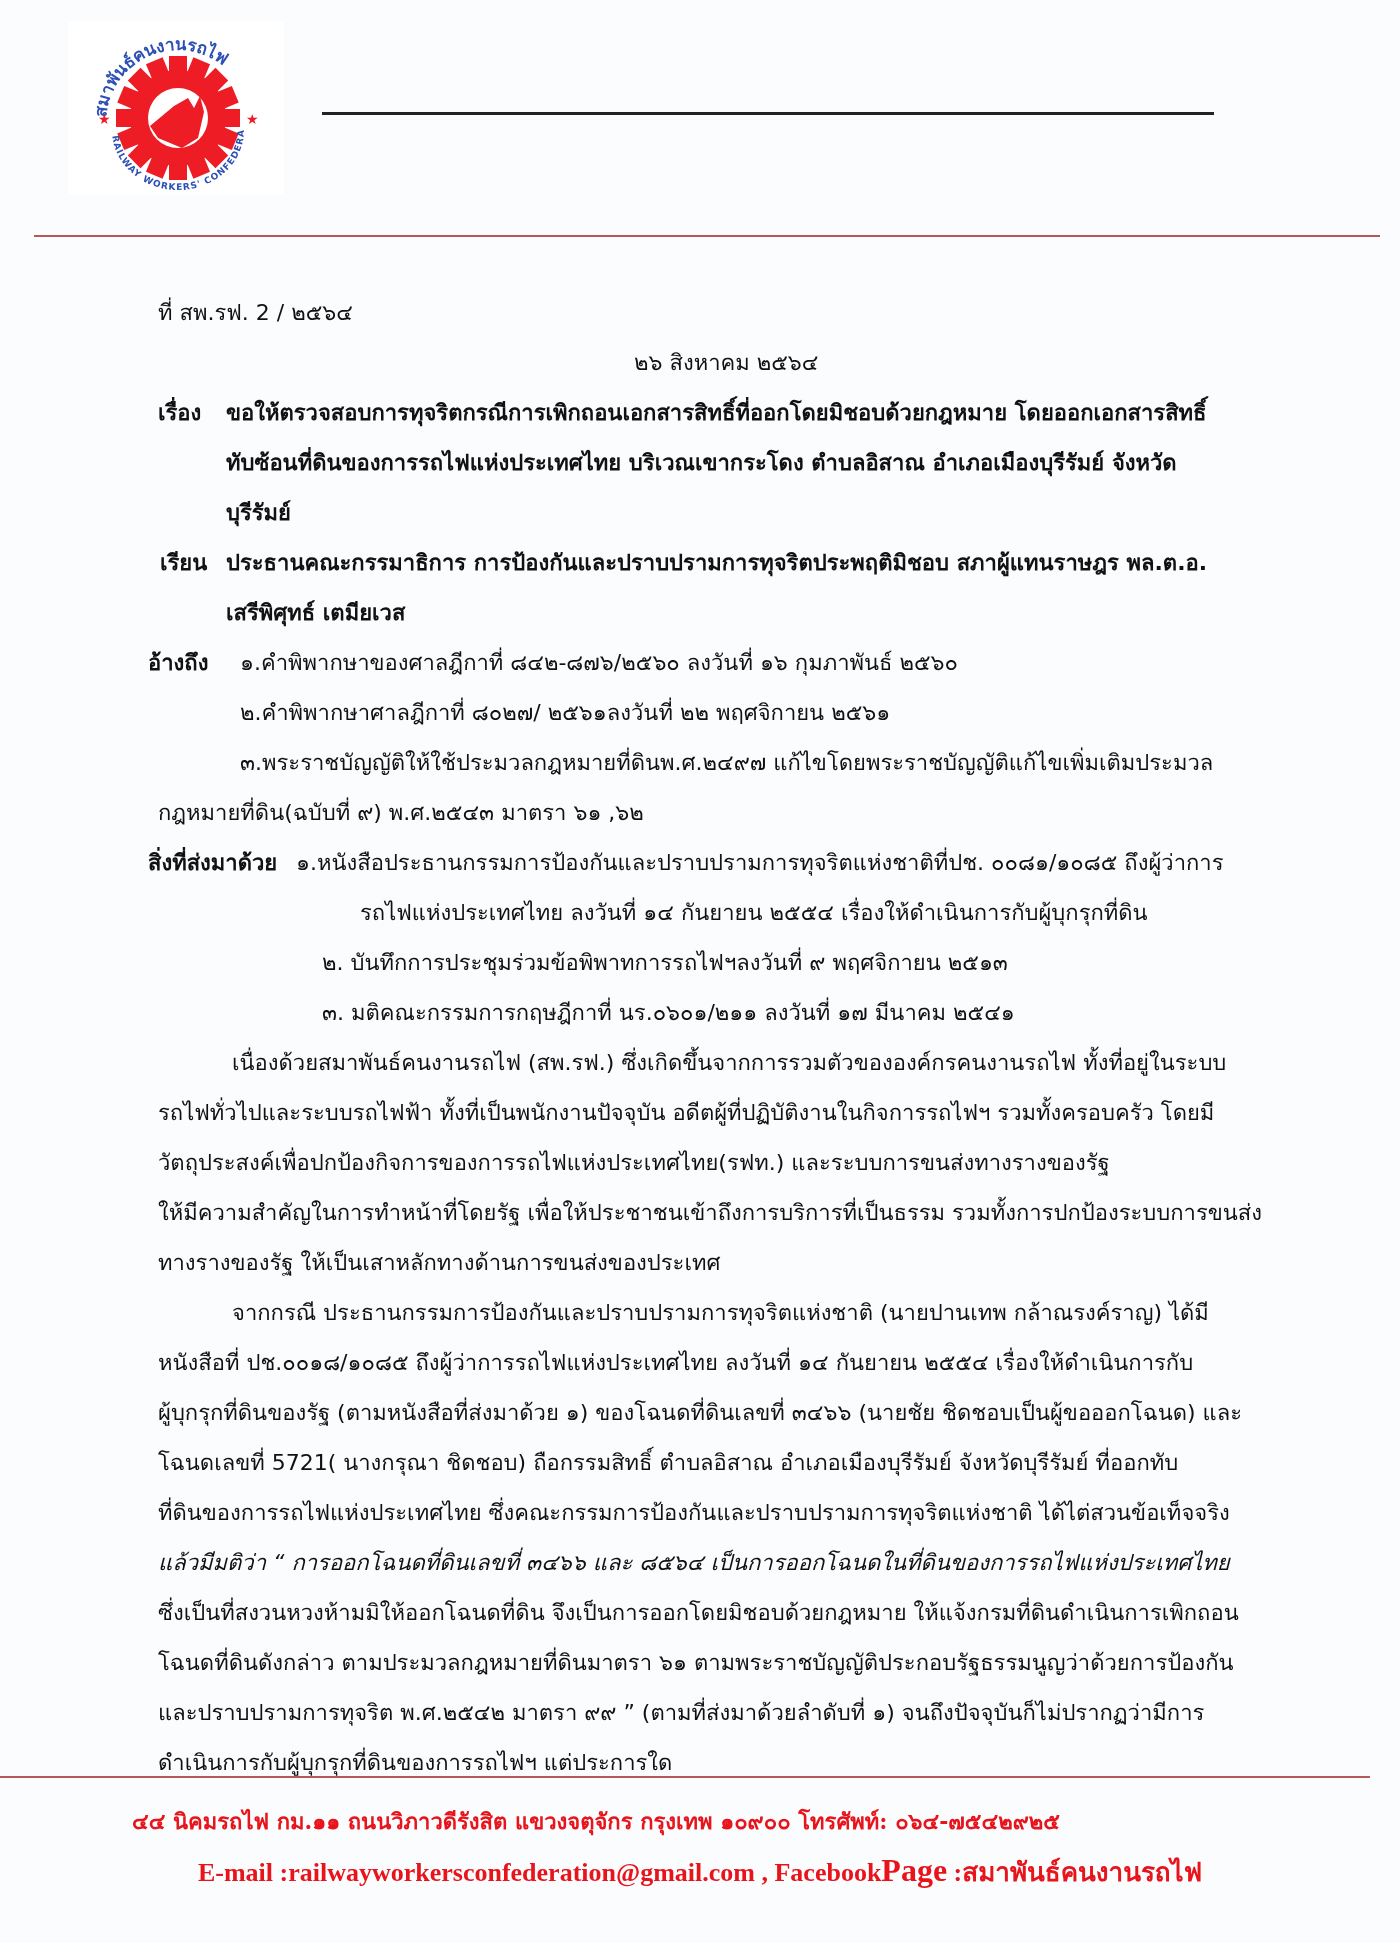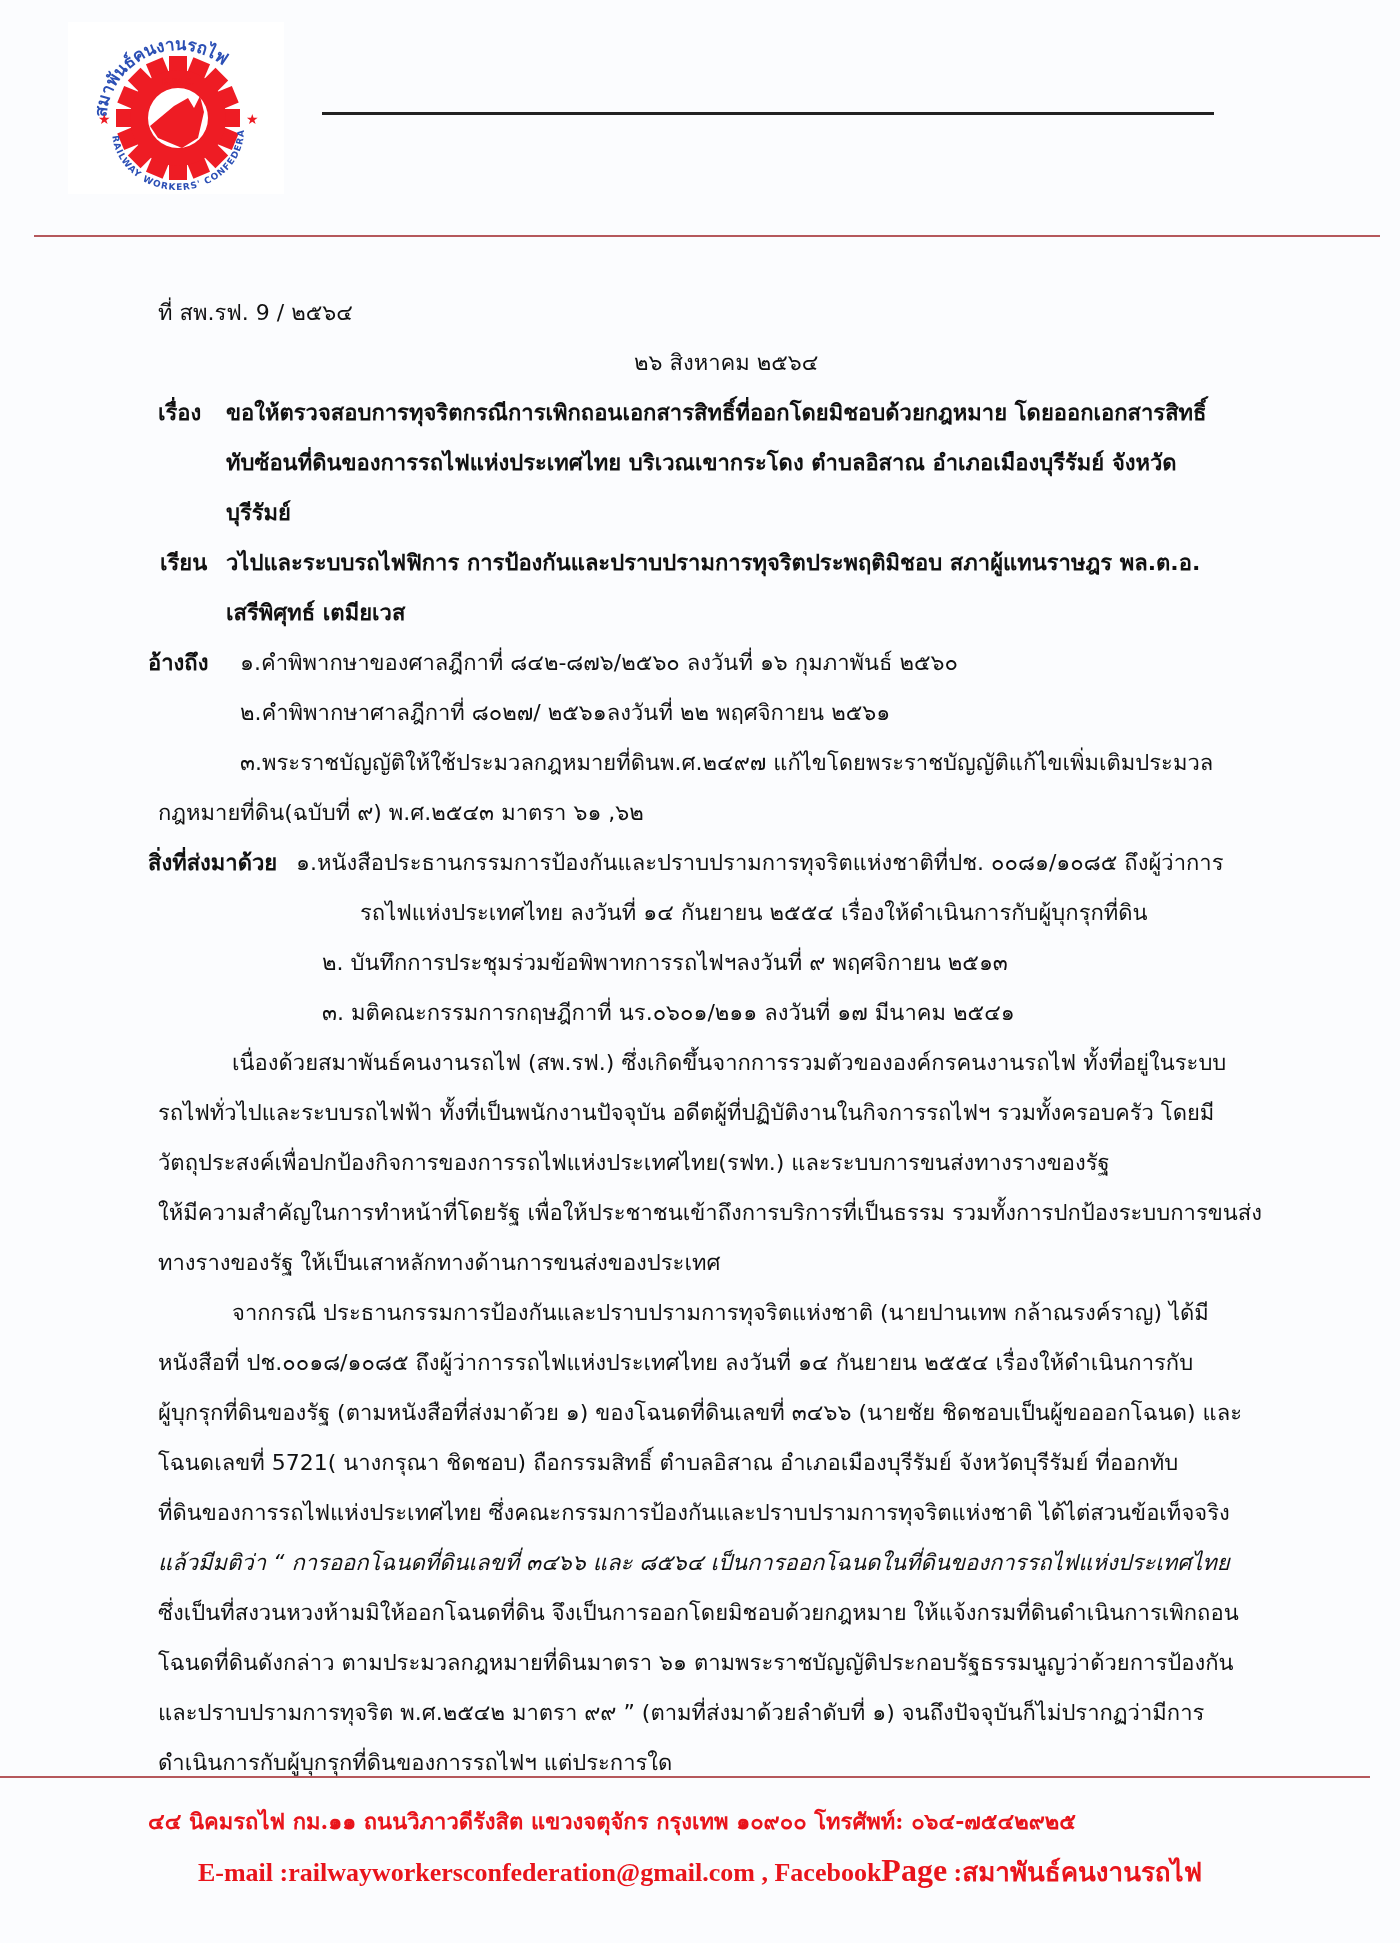--- a/index.html
+++ b/index.html
@@ -45,21 +45,20 @@
     }
     .bold { font-weight: bold; }
     .bottom-rule {
       position: absolute; left: 0; top: 1776px; width: 1370px; height: 0;
       border-top: 2px solid #b5585c;
     }
     .footer-addr {
       position: absolute; left: 0; width: 1192px; top: 1804px; text-align: center;
       color: #e8141b; font-weight: bold; font-size: 22px; white-space: nowrap;
       font-family: "DejaVu Serif", serif;
-      margin-left: 16px;
     }
     .footer-contact {
       position: absolute; left: 0; width: 1400px; top: 1851px; text-align: center;
       color: #e8141b; font-weight: bold; font-size: 26px; white-space: nowrap;
       font-family: "Liberation Serif", serif;
     }
     .footer-contact .fb-big { font-size: 32px; }
   </style>
 </head>
 <body>
@@ -111,33 +110,33 @@
       </text>
       <text x="30" y="102" font-size="14" fill="#ee1c24">★</text>
       <text x="178" y="102" font-size="14" fill="#ee1c24">★</text>
     </svg>
   </div>
   <div class="head-rule"></div>
   <div class="top-rule"></div>
 </div>
 
 <div class="content">
-  <div class="line" style="left:158px; top:288px;">ที่ สพ.รฟ. 9 / ๒๕๖๔</div>
+  <div class="line" style="left:158px; top:288px;">ที่ สพ.รฟ. 2 / ๒๕๖๔</div>
   <div class="line" style="left:634px; top:338px;">๒๖ สิงหาคม ๒๕๖๔</div>
 
   <div>
     <div class="line bold" style="left:158px; top:388px;">เรื่อง</div>
     <div class="line bold" style="left:226px; top:388px; width:1060px;">ขอให้ตรวจสอบการทุจริตกรณีการเพิกถอนเอกสารสิทธิ์ที่ออกโดยมิชอบด้วยกฎหมาย โดยออกเอกสารสิทธิ์</div>
     <div class="line bold" style="left:226px; top:438px;">ทับซ้อนที่ดินของการรถไฟแห่งประเทศไทย บริเวณเขากระโดง ตำบลอิสาณ  อำเภอเมืองบุรีรัมย์  จังหวัด</div>
     <div class="line bold" style="left:226px; top:488px;">บุรีรัมย์</div>
   </div>
 
   <div>
     <div class="line bold" style="left:160px; top:538px;text-align:center;">เรียน</div>
-    <div class="line bold" style="left:226px; top:538px;">วไปและระบบรถไฟฟิการ การป้องกันและปราบปรามการทุจริตประพฤติมิชอบ สภาผู้แทนราษฎร พล.ต.อ.</div>
+    <div class="line bold" style="left:226px; top:538px;">ประธานคณะกรรมาธิการ การป้องกันและปราบปรามการทุจริตประพฤติมิชอบ สภาผู้แทนราษฎร พล.ต.อ.</div>
     <div class="line bold" style="left:226px; top:588px;">เสรีพิศุทธ์  เตมียเวส</div>
   </div>
 
   <div>
     <div class="line bold" style="left:148px; top:638px;">อ้างถึง</div>
     <div class="line" style="left:240px; top:638px;">๑.คำพิพากษาของศาลฎีกาที่ ๘๔๒-๘๗๖/๒๕๖๐ ลงวันที่ ๑๖ กุมภาพันธ์ ๒๕๖๐</div>
     <div class="line" style="left:240px; top:688px;">๒.คำพิพากษาศาลฎีกาที่  ๘๐๒๗/ ๒๕๖๑ลงวันที่  ๒๒ พฤศจิกายน ๒๕๖๑</div>
     <div class="line" style="left:240px; top:738px;">๓.พระราชบัญญัติให้ใช้ประมวลกฎหมายที่ดินพ.ศ.๒๔๙๗ แก้ไขโดยพระราชบัญญัติแก้ไขเพิ่มเติมประมวล</div>
     <div class="line" style="left:158px; top:788px;">กฎหมายที่ดิน(ฉบับที่ ๙) พ.ศ.๒๕๔๓ มาตรา ๖๑ ,๖๒</div>
   </div>

